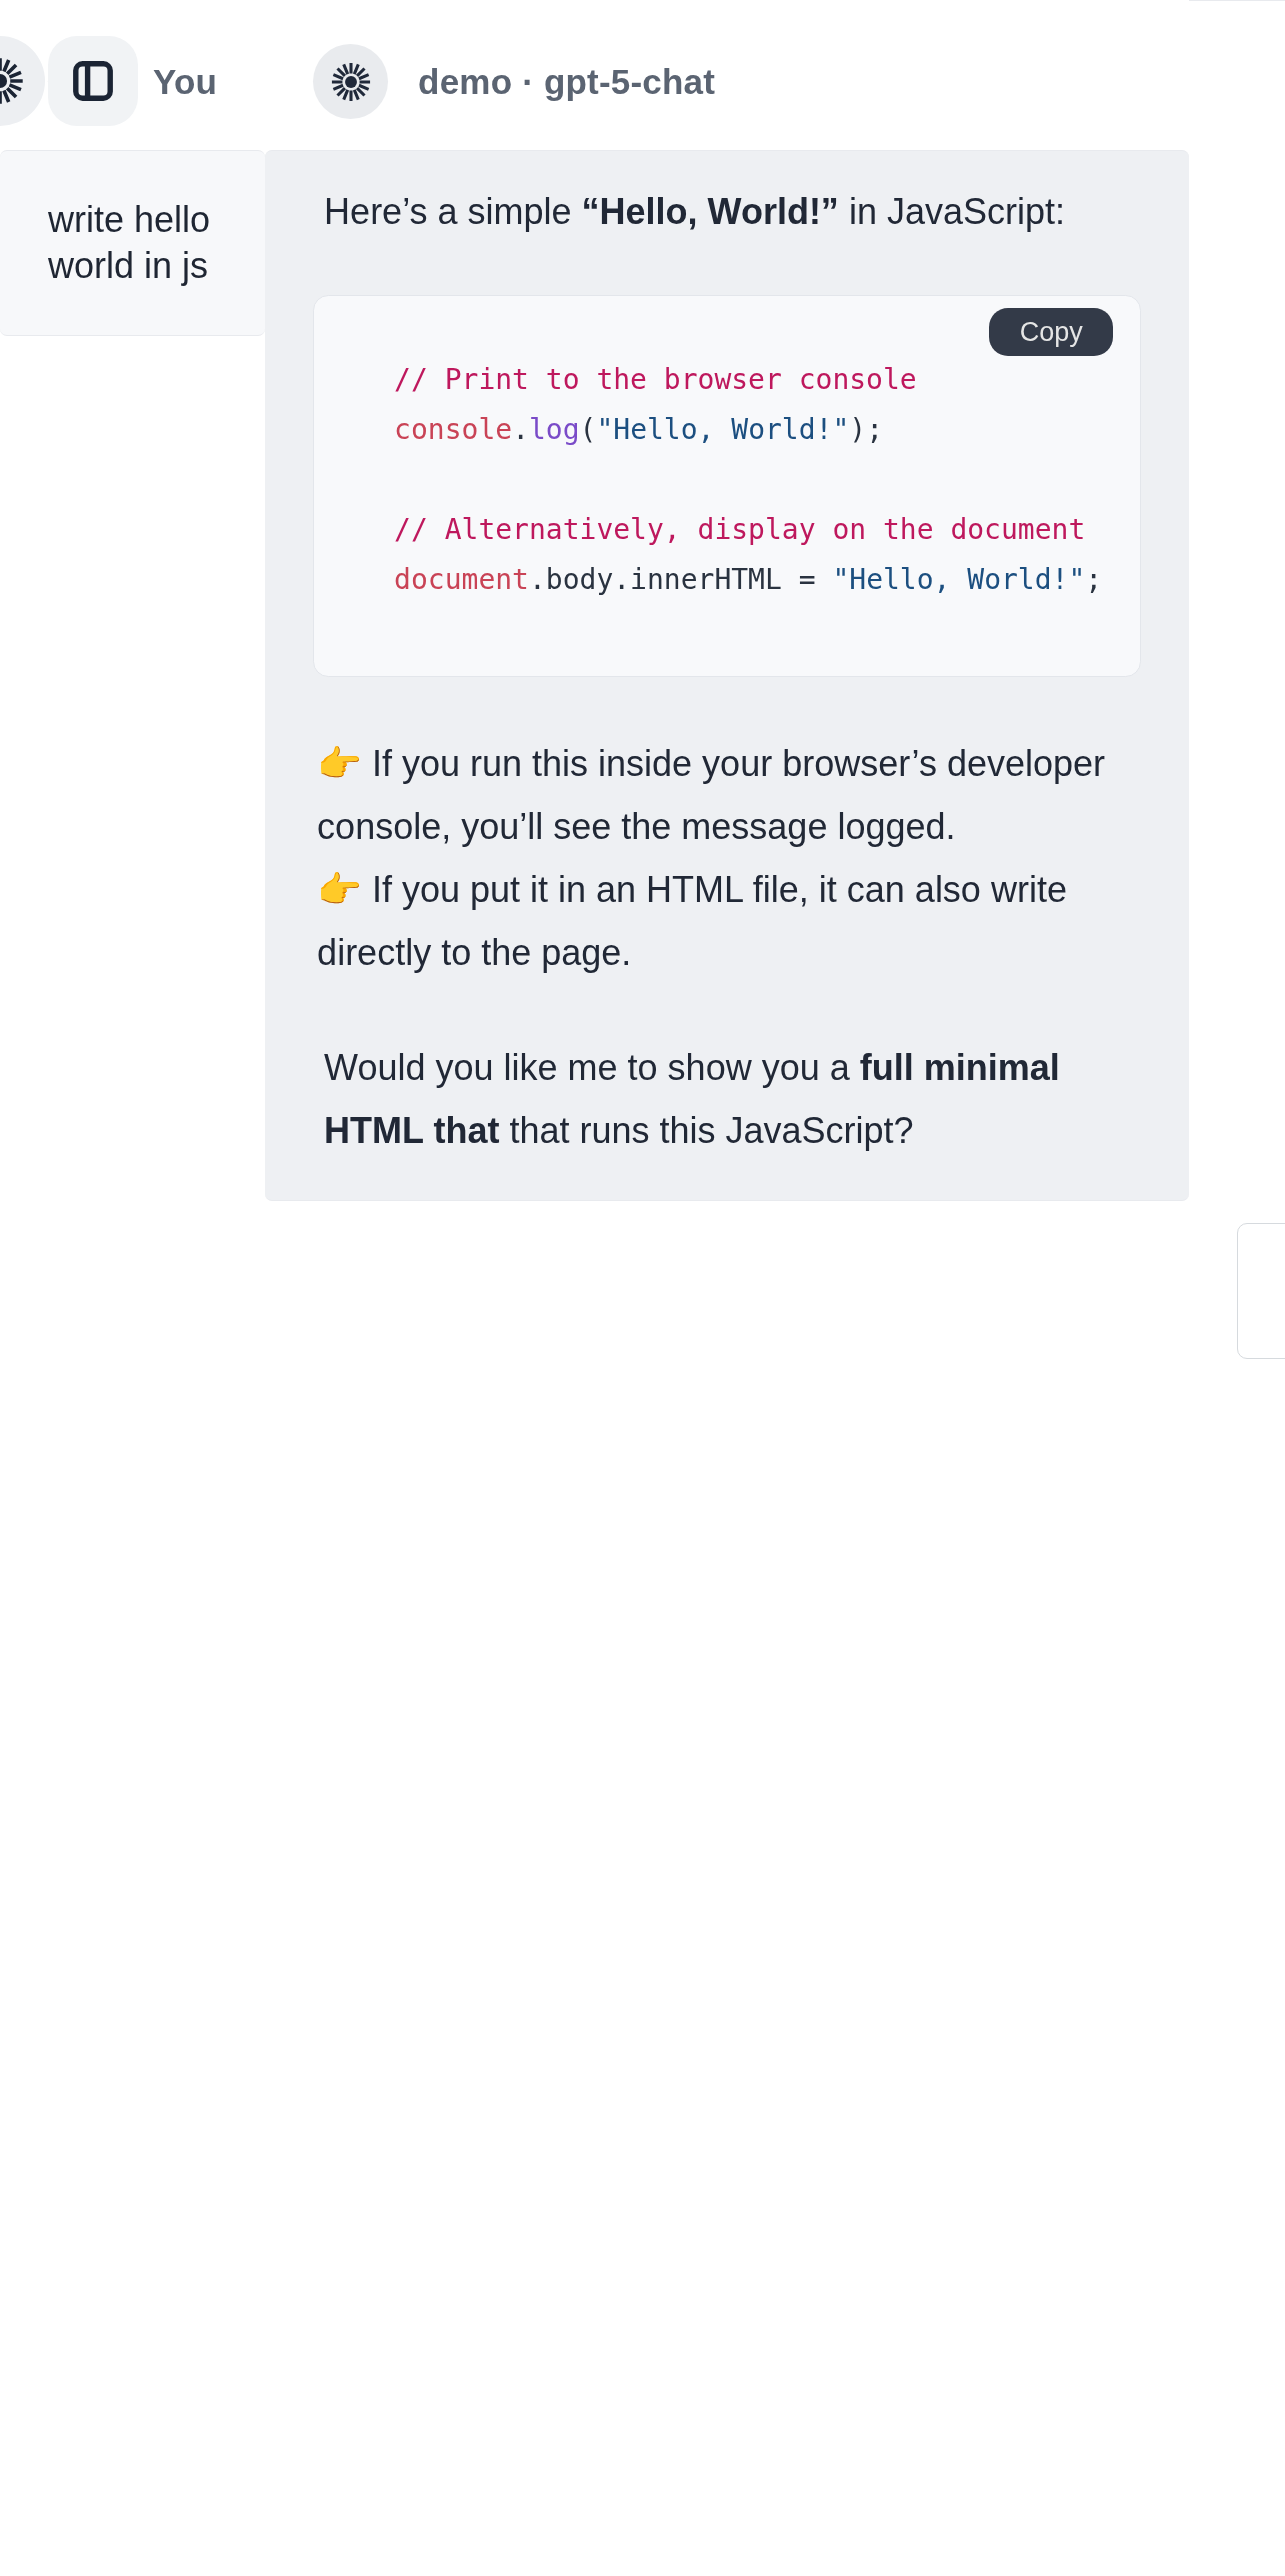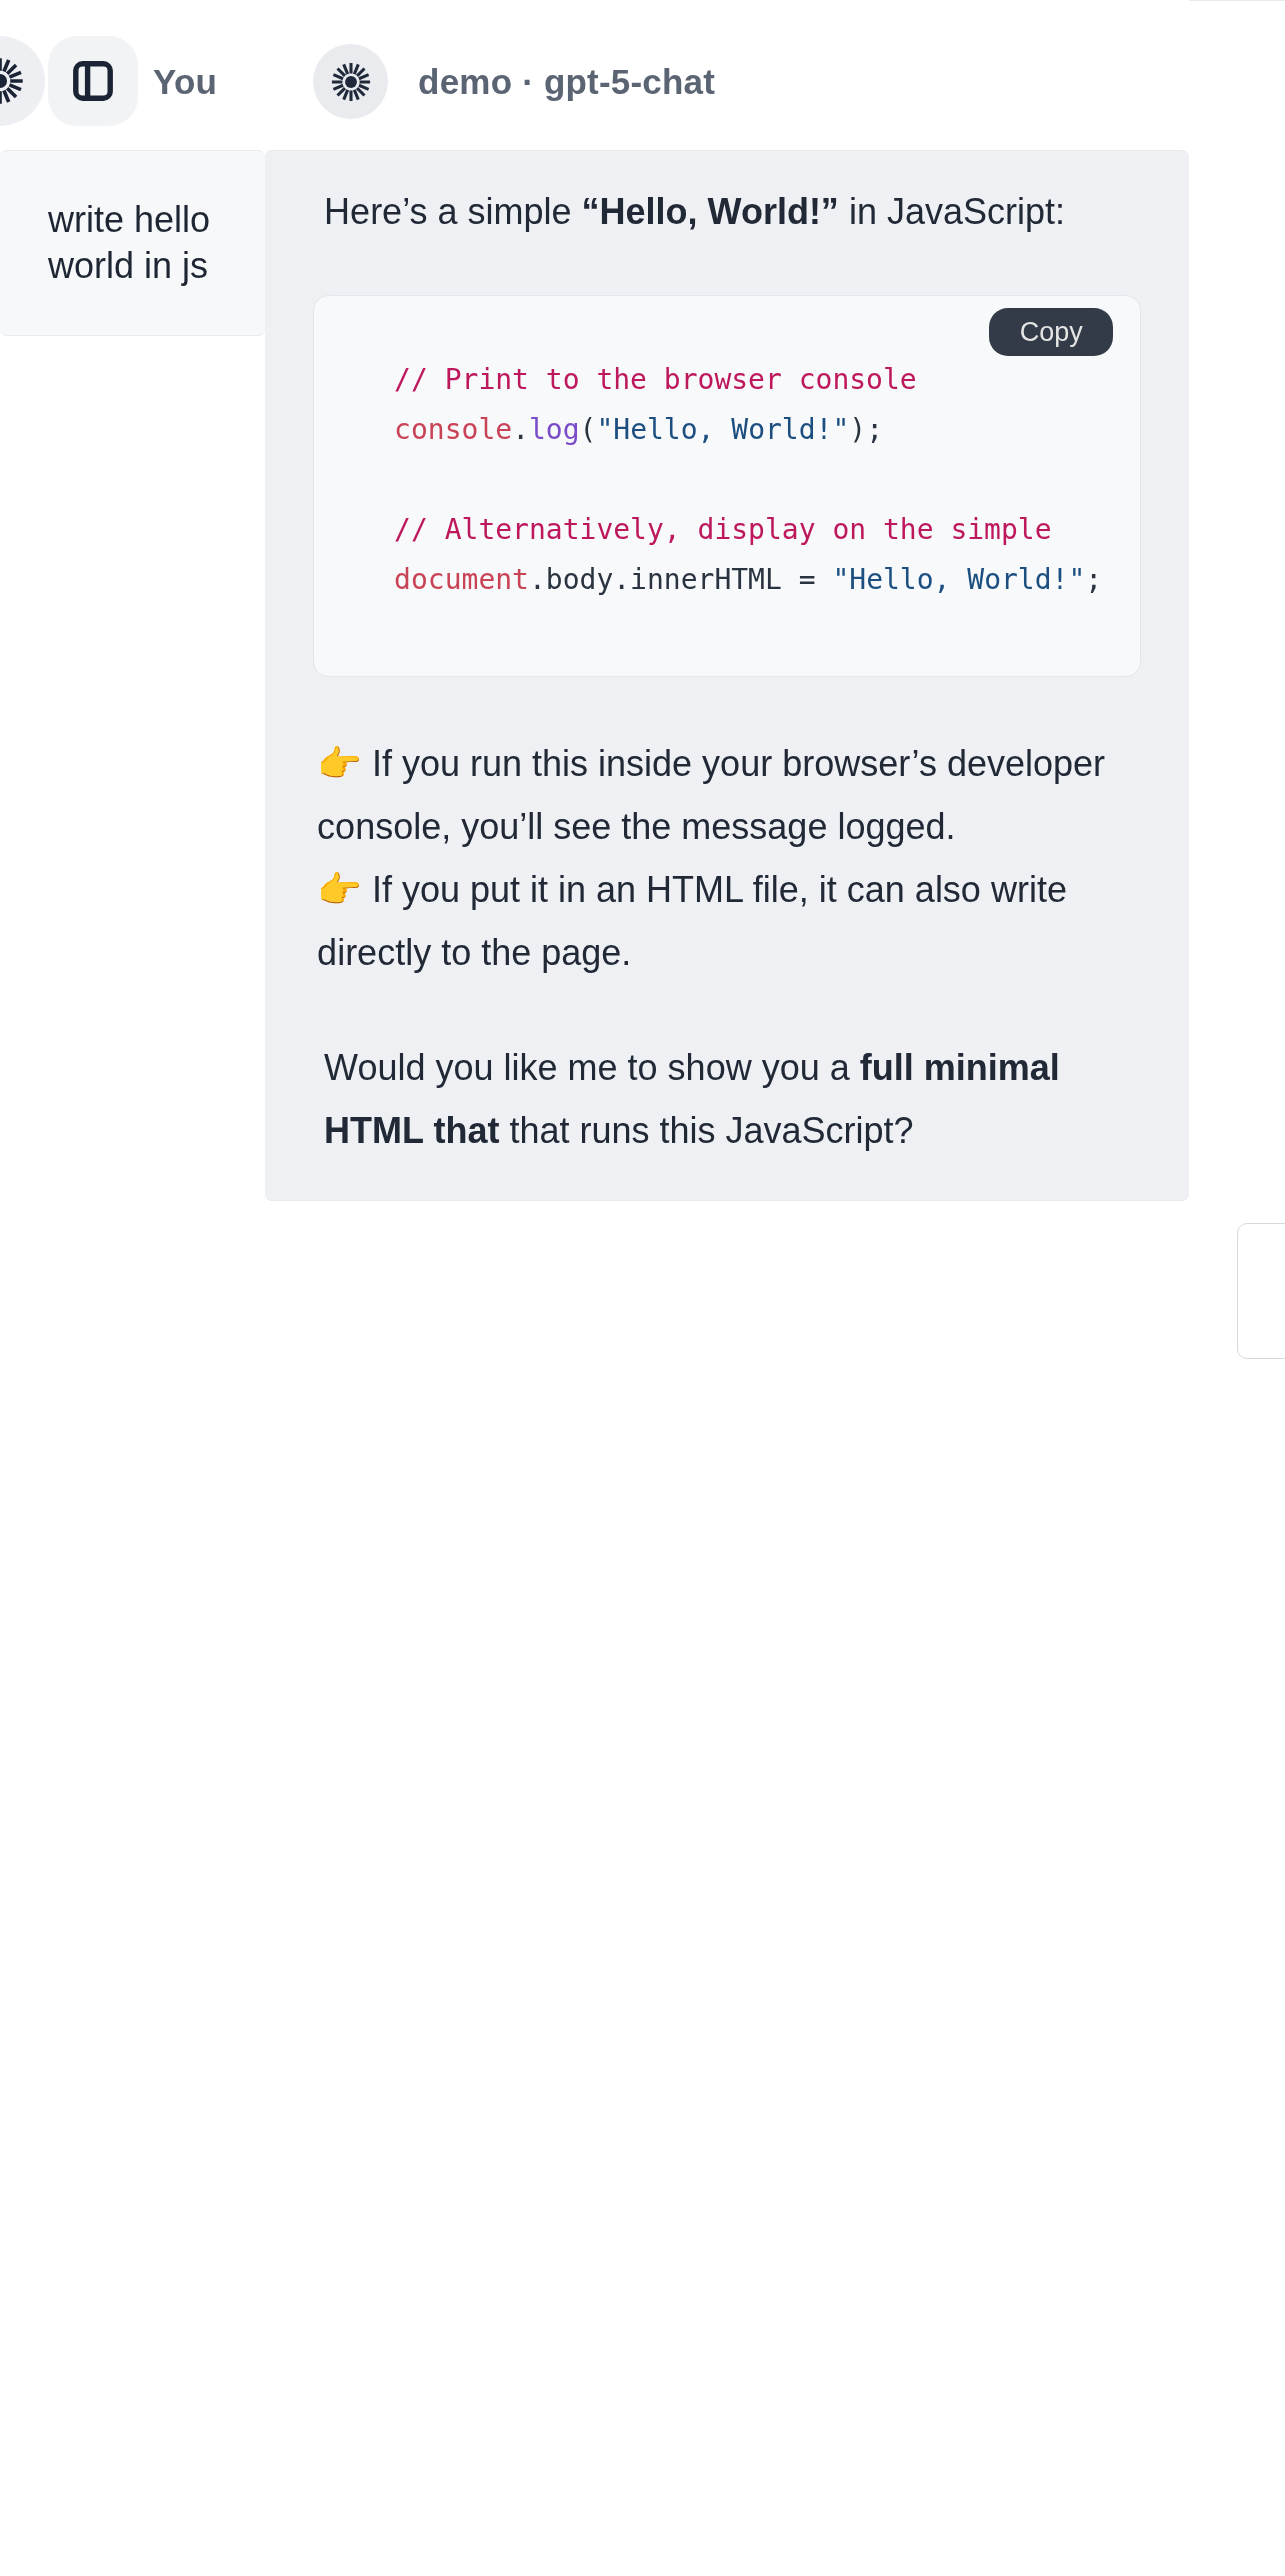--- a/index.html
+++ b/index.html
@@ -121,21 +121,21 @@
 
     <div class="band bot-band">
       <p class="para"><span>Here’s a simple </span><strong>“Hello, World!”</strong><span> in JavaScript:</span></p>
 
       <div class="code-card">
         <button class="copy-btn">Copy</button>
         <div>
           <div class="code-line"><span class="tok-com">// Print to the browser console</span></div>
           <div class="code-line"><span class="tok-red">console</span><span>.</span><span class="tok-purple">log</span><span>(</span><span class="tok-str">"Hello, World!"</span><span>);</span></div>
           <div class="code-line blank"></div>
-          <div class="code-line"><span class="tok-com">// Alternatively, display on the simple</span></div>
+          <div class="code-line"><span class="tok-com">// Alternatively, display on the document</span></div>
           <div class="code-line"><span class="tok-red">document</span><span>.body.innerHTML</span><span> = </span><span class="tok-str">"Hello, World!"</span><span>;</span></div>
         </div>
       </div>
 
       <p class="para tips"><span class="tip"><span class="tip-emoji">👉</span> <span>If you run this inside your browser’s developer console, you’ll see the message logged.</span></span><br><span class="tip"><span class="tip-emoji">👉</span> <span>If you put it in an HTML file, it can also write directly to the page.</span></span></p>
 
       <p class="para outro"><span>Would you like me to show you a </span><strong>full minimal HTML that</strong><span> that runs this JavaScript?</span></p>
     </div>
   </section>
 

